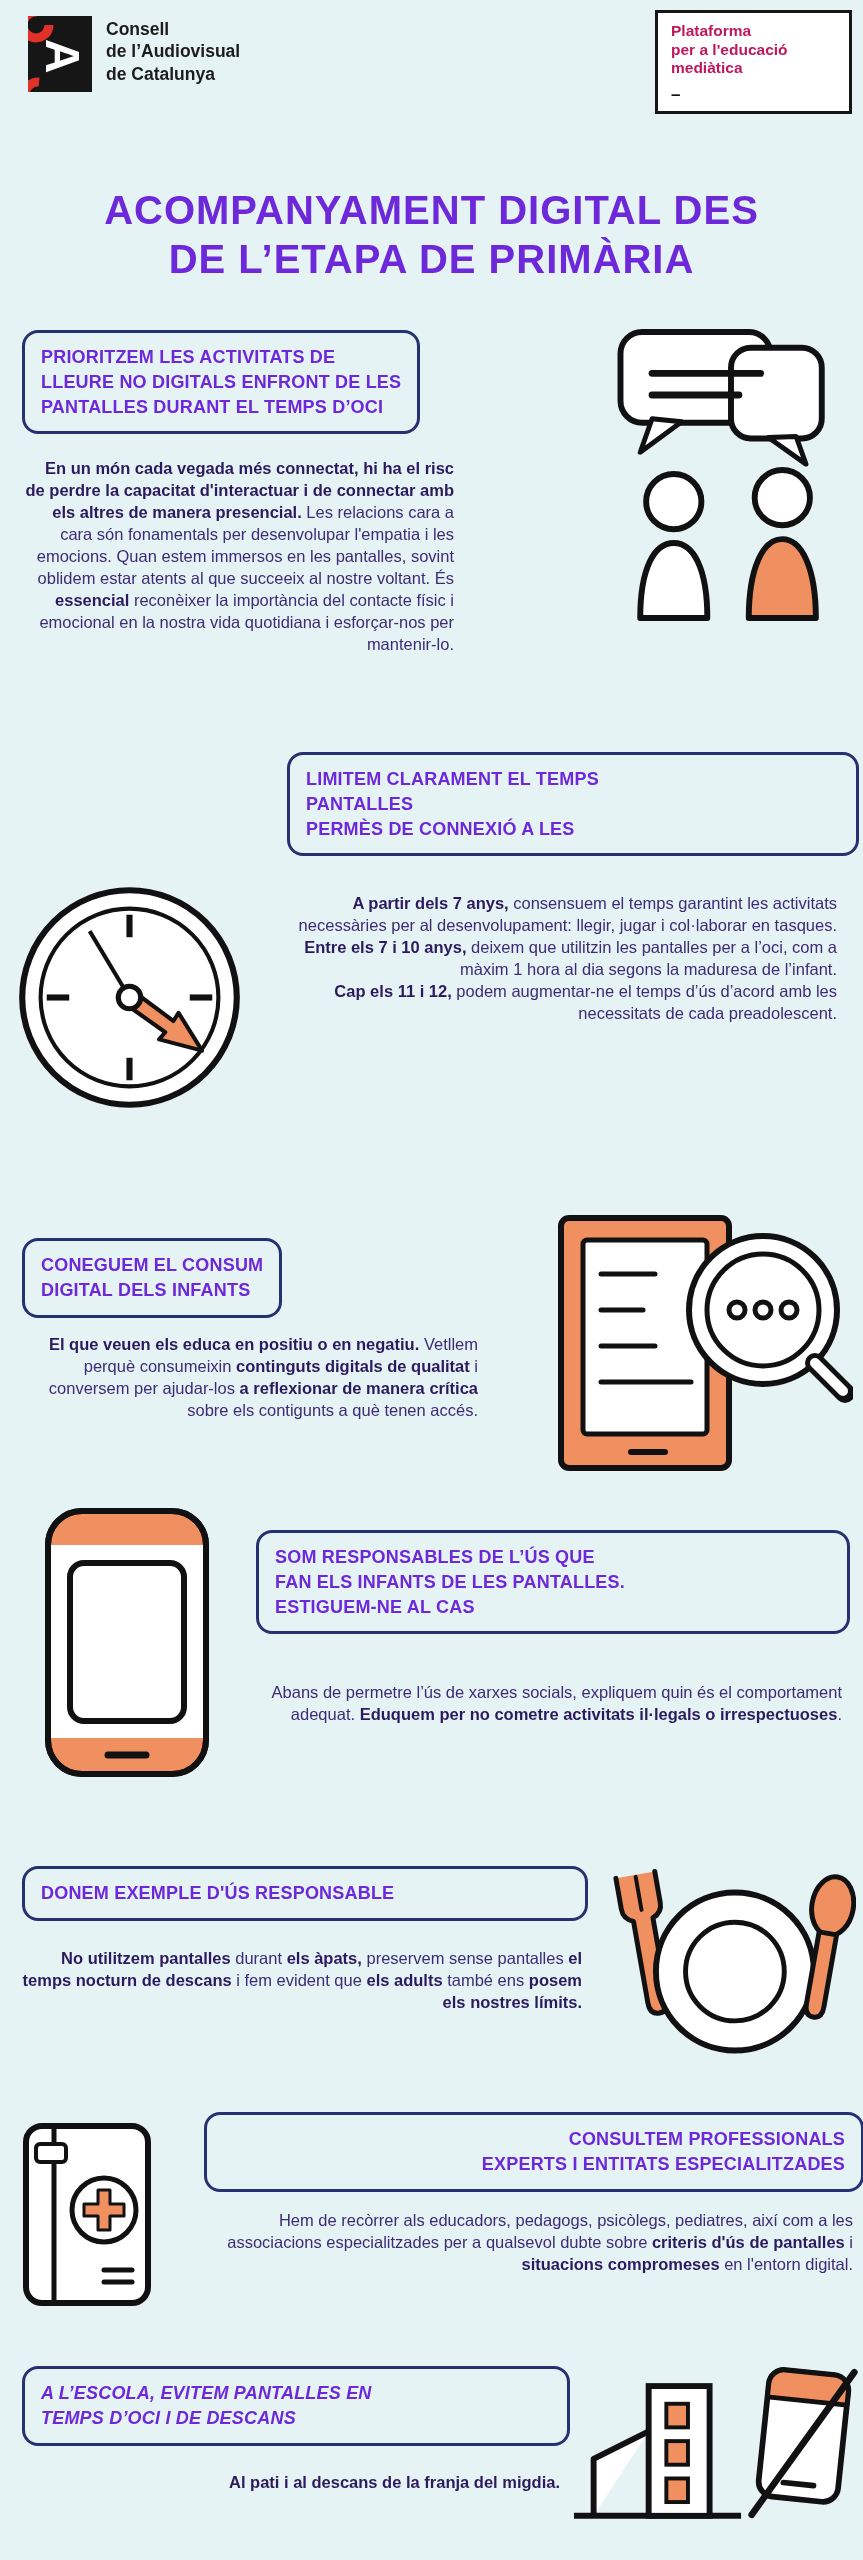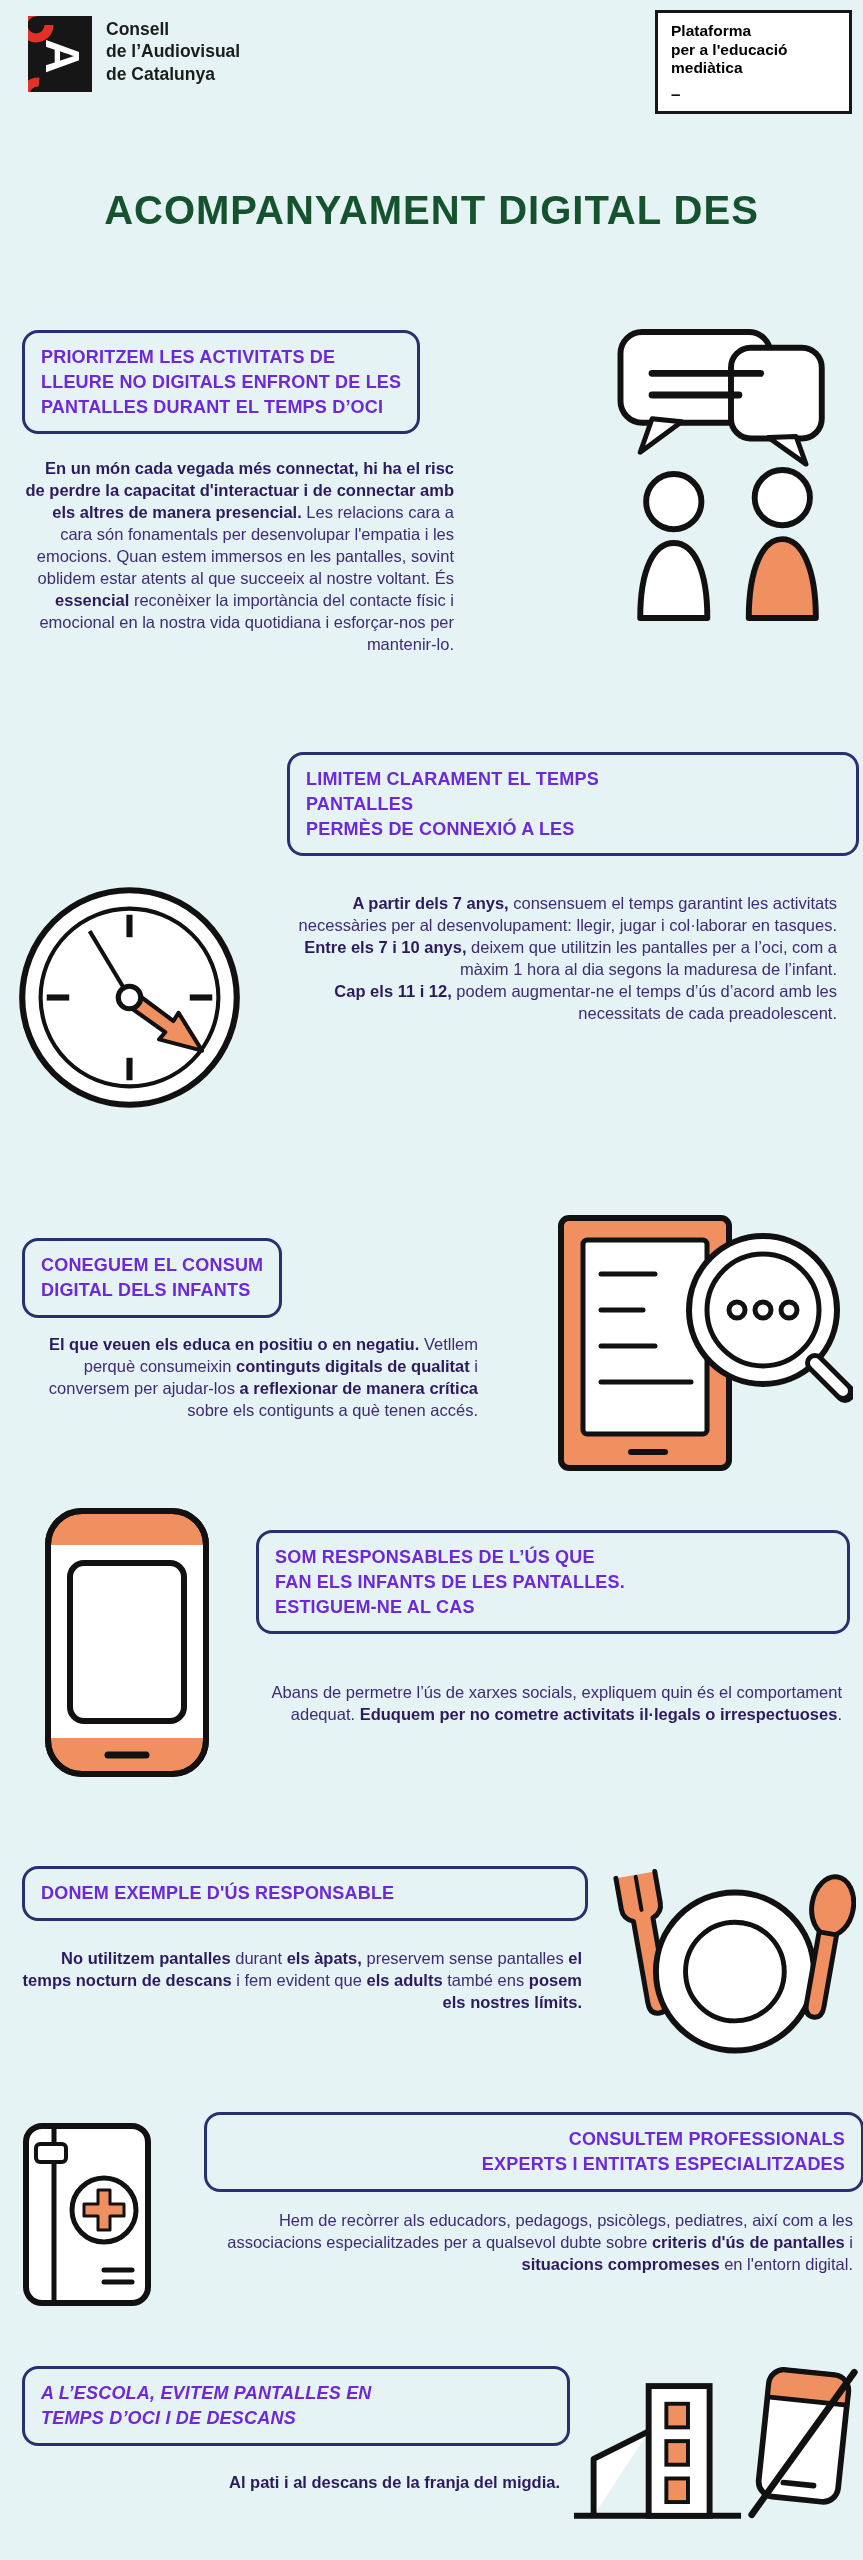--- a/index.html
+++ b/index.html
@@ -5,25 +5,25 @@
   html,body{margin:0;padding:0;}
   body{font-family:"Liberation Sans","DejaVu Sans",sans-serif;background:#e6f3f5;}
   .page{position:relative;width:863px;height:2560px;background:#e6f3f5;overflow:hidden;}
   .abs{position:absolute;}
 
   
   .logo-wrap{left:28px;top:16px;display:flex;align-items:flex-start;}
   .logo-mark{width:64px;height:76px;flex:0 0 auto;}
   .logo-text{margin-left:14px;margin-top:2px;font-size:17.5px;font-weight:bold;line-height:1.28;color:#1c1c1a;}
   .platform-box{left:655px;top:10px;width:168px;background:#ffffff;border:3px solid #161616;padding:9px 10px 8px 13px;}
-  .platform-text{font-size:15.5px;font-weight:bold;line-height:1.2;color:#000000;}
+  .platform-text{font-size:15.5px;font-weight:bold;line-height:1.2;color:#be185d;}
   .platform-dash{font-size:17px;font-weight:bold;color:#111;margin-top:8px;line-height:1;}
 
   
-  .title{left:0;top:186px;width:863px;text-align:center;color:#14532d;font-weight:800;font-size:40px;line-height:1.22;letter-spacing:1px;}
+  .title{left:0;top:186px;width:863px;text-align:center;color:#6d28d9;font-weight:800;font-size:40px;line-height:1.22;letter-spacing:1px;}
 
   
   .hbox{display:inline-block;border:3px solid #28316f;border-radius:16px;padding:12px 16px;color:#6d28d9;font-weight:800;font-size:18px;line-height:1.38;letter-spacing:0.2px;background:transparent;}
   .hbox div{white-space:nowrap;}
 
   
   .btext{color:#3d2b75;font-size:16.5px;line-height:1.33;}
   .btext p{margin:0;text-align:right;}
   .btext b{color:#2c1a5e;}
   .bold-line{font-weight:bold;color:#2c1a5e;}
@@ -58,20 +58,21 @@
     <div class="platform-text">
         <div>Plataforma</div>
         <div>per a l'educació</div>
         <div>mediàtica</div>
       </div>
     <div class="platform-dash">–</div>
   </div>
 
   <div class="abs title">
       <div>ACOMPANYAMENT DIGITAL DES</div>
+      <div>DE L’ETAPA DE PRIMÀRIA</div>
     </div>
 
   <div class="abs hbox" style="left:22px;top:330px;">
       <div>PRIORITZEM LES ACTIVITATS DE</div>
       <div>LLEURE NO DIGITALS ENFRONT DE LES</div>
       <div>PANTALLES DURANT EL TEMPS D’OCI</div>
     </div>
   <div class="abs btext" style="left:22px;top:458px;width:432px;">
     <p><b>En un món cada vegada més connectat, hi ha el risc de perdre la capacitat d'interactuar i de connectar amb els altres de manera presencial.</b><span> Les relacions cara a cara són fonamentals per desenvolupar l'empatia i les emocions. Quan estem immersos en les pantalles, sovint oblidem estar atents al que succeeix al nostre voltant. És </span><b>essencial</b><span> reconèixer la importància del contacte físic i emocional en la nostra vida quotidiana i esforçar-nos per mantenir-lo.</span></p>
   </div>

